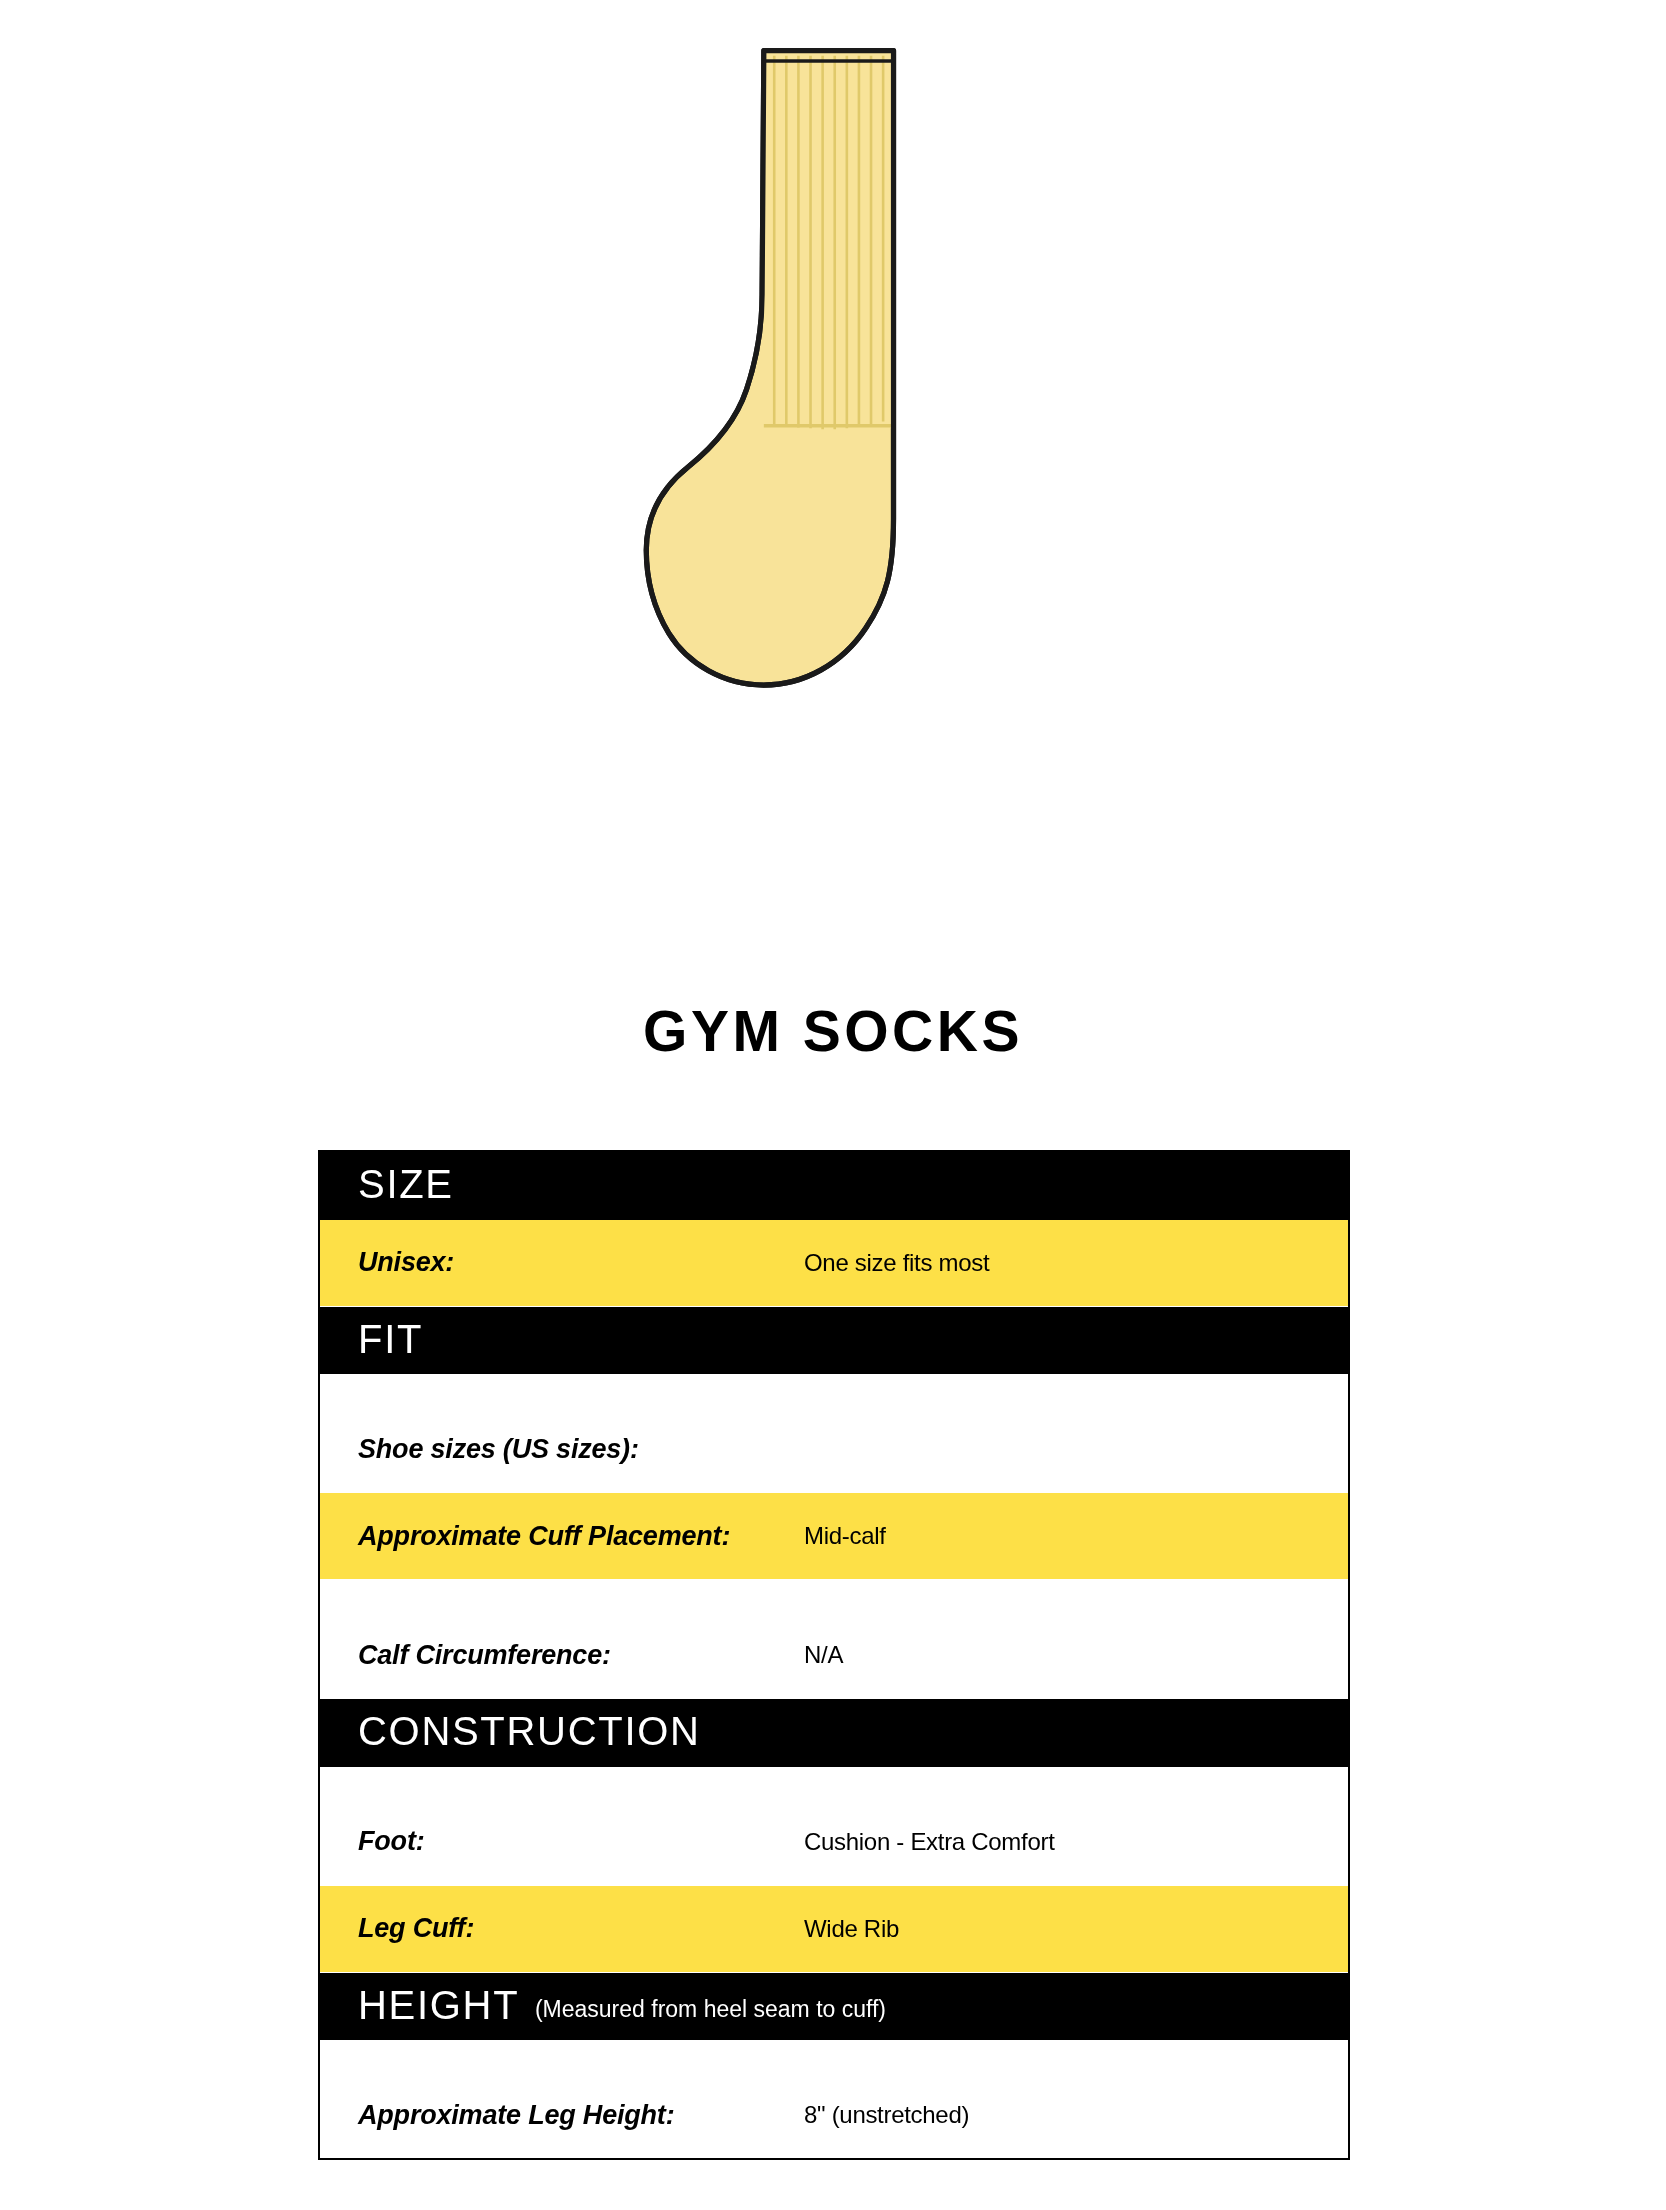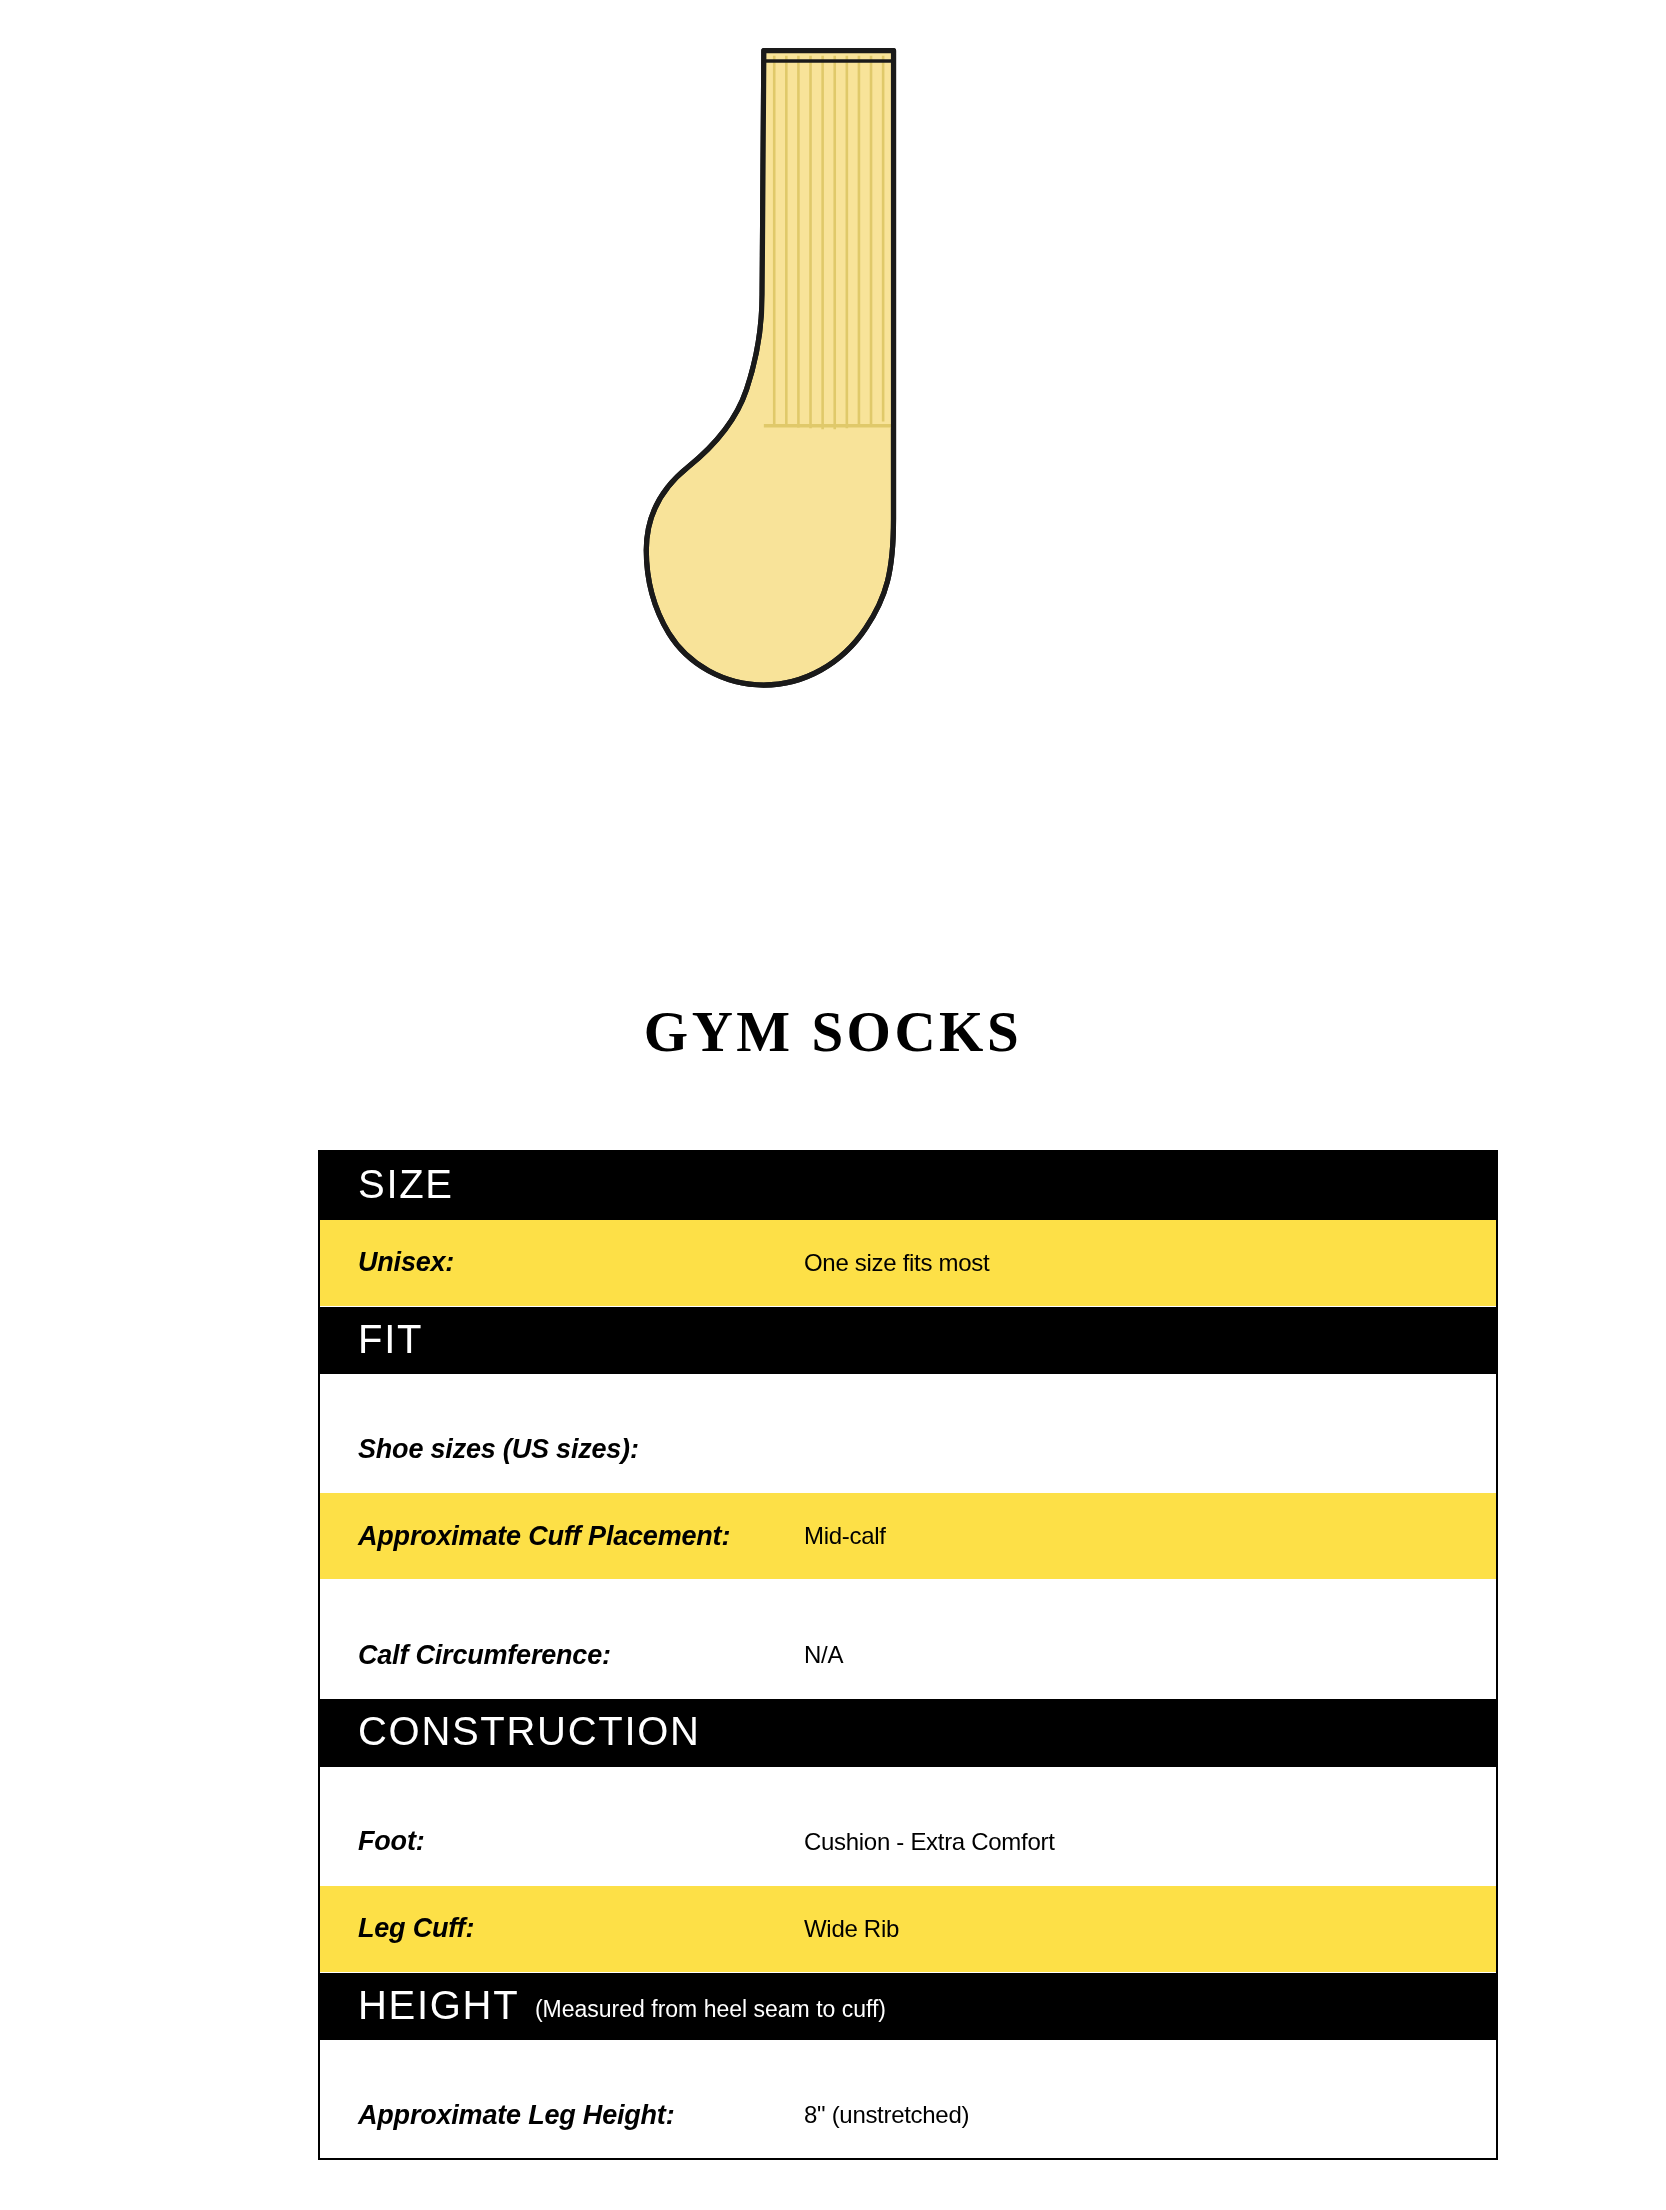--- a/index.html
+++ b/index.html
@@ -40,29 +40,29 @@
   .title {
     position: absolute;
     top: 1003px;
     left: 0;
     width: 1666px;
     text-align: center;
     font-size: 57px;
     font-weight: bold;
     letter-spacing: 3.5px;
     line-height: 1;
-    font-family: Liberation Serif, serif;
+    font-family: Liberation Sans, sans-serif;
   }
 
   
   .chart {
     position: absolute;
     top: 1150px;
     left: 318px;
-    width: 1180px;
+    width: 1032px;
     border: 2.6px solid #000000;
     box-sizing: border-box;
   }
   .section-head {
     background: #000000;
     color: #ffffff;
     padding: 12px 38px 15.6px 38px;
     display: flex;
     align-items: baseline;
     gap: 15.6px;

